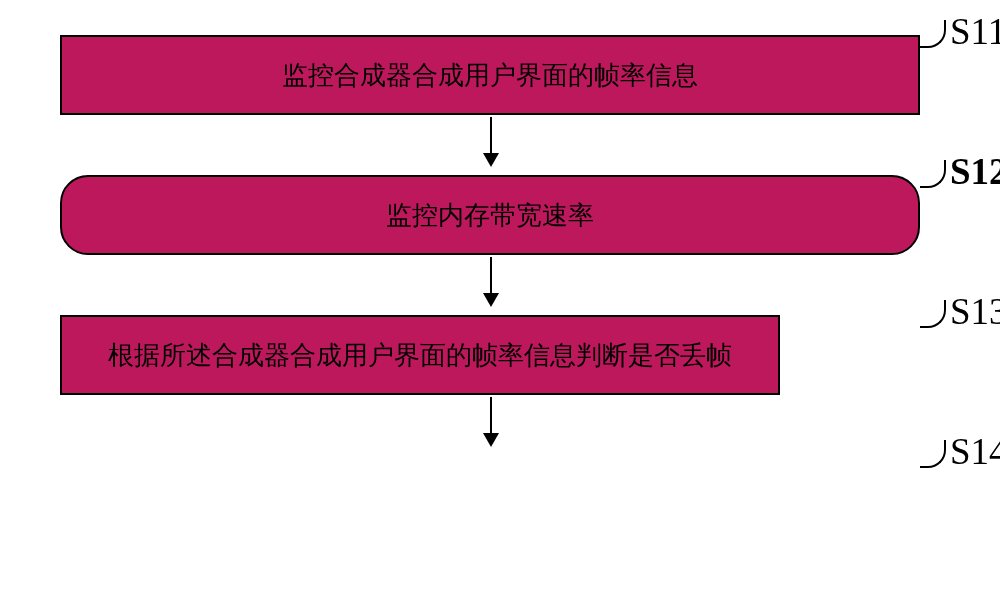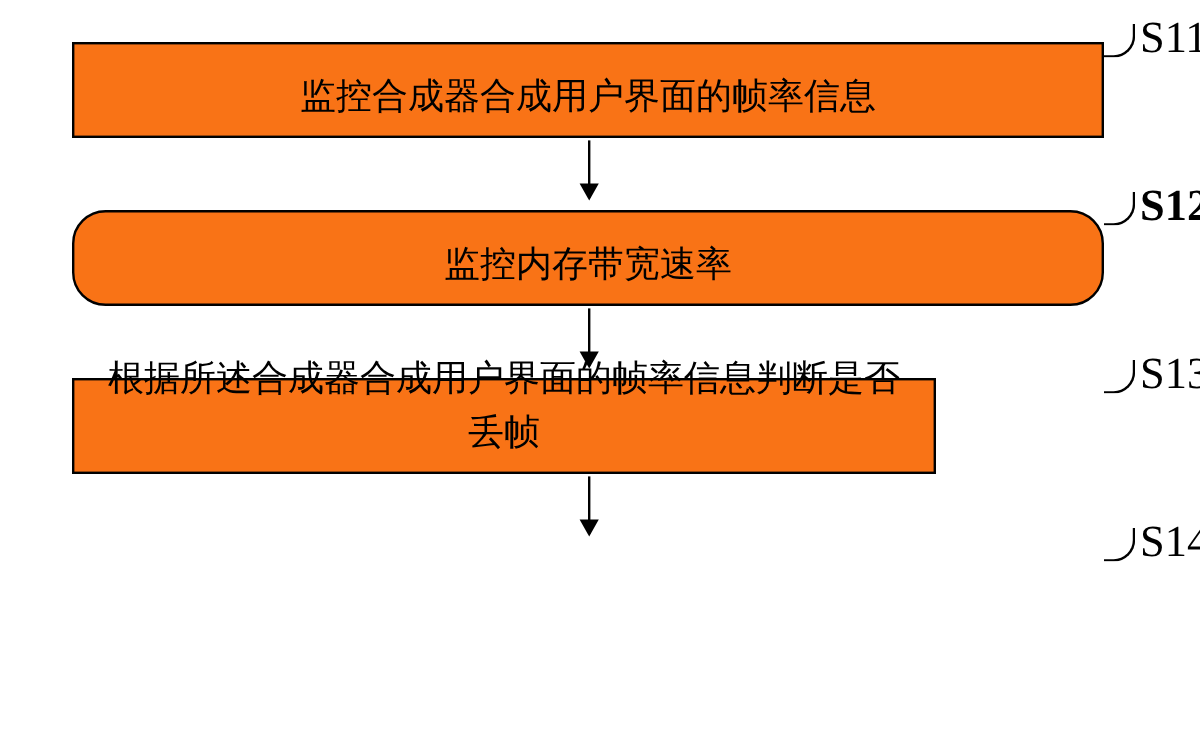--- a/index.html
+++ b/index.html
@@ -16,26 +16,26 @@
     }
     .container {
       position: relative;
       width: 100%;
       height: 100%;
       padding: 30px 50px;
     }
     .step-box {
       position: absolute;
       border: 2px solid #000;
-      background: #f97316;
+      background: #be185d;
       display: flex;
-      align-items: flex-end;
+      align-items: center;
       justify-content: center;
       text-align: center;
-      font-size: 30px;
+      font-size: 26px;
       line-height: 1.5;
       padding: 10px 20px;
     }
     .step-label {
       position: absolute;
       font-size: 37px;
       font-family: "Times New Roman", serif;
     }
     .label-connector {
       position: absolute;

